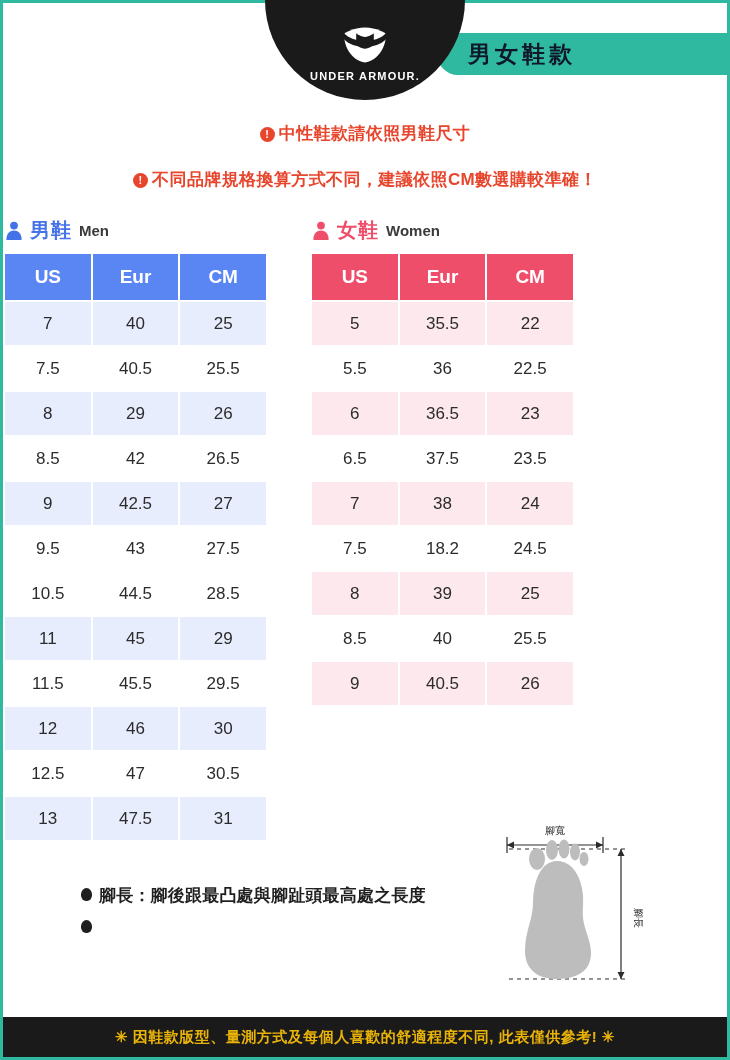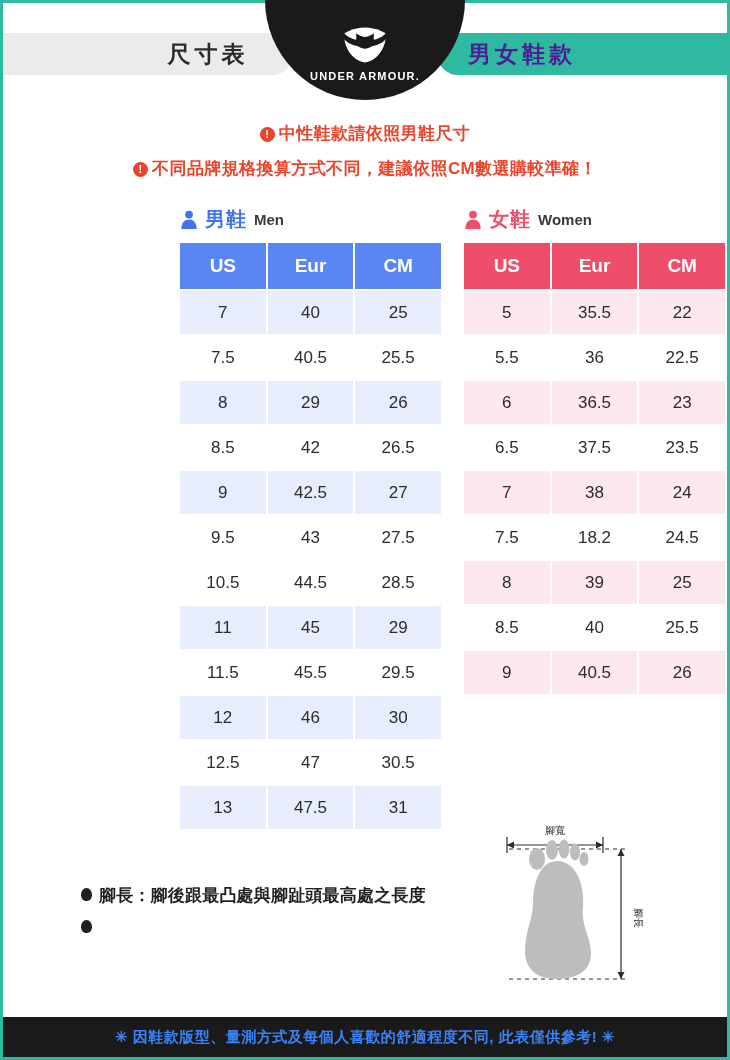--- a/index.html
+++ b/index.html
@@ -55,21 +55,21 @@
     height: 42px;
     background: #2fb9a0;
     border-radius: 24px 0 0 24px;
     display: flex;
     align-items: center;
     justify-content: center;
   }
   .tab-right span {
     font-size: 23px;
     font-weight: bold;
-    color: #4c1d95;
+    color: #0f172a;
     letter-spacing: 4px;
     padding-right: 120px;
   }
   .logo-block {
     position: absolute;
     left: 50%;
     top: -3px;
     transform: translateX(-50%);
     width: 200px;
     height: 100px;
@@ -97,43 +97,43 @@
 
   
   .notes {
     text-align: center;
     margin-top: 24px;
   }
   .note-line {
     color: #e8452d;
     font-size: 17px;
     font-weight: bold;
-    margin: 12px 0;
+    margin: 23px 0;
     letter-spacing: 0.4px;
   }
   .note-bullet {
     display: inline-block;
     width: 15px;
     height: 15px;
     border-radius: 50%;
     background: #e8452d;
     color: #ffffff;
     font-size: 11px;
     line-height: 15px;
     text-align: center;
     margin-right: 4px;
     vertical-align: 1px;
     font-weight: bold;
   }
 
   
   .tables {
     display: flex;
-    justify-content: flex-end;
-    gap: 19px;
+    justify-content: flex-start;
+    gap: 42px;
     margin-top: 26px;
   }
   .table-col {
     width: 265px;
   }
   .table-title {
     display: flex;
     align-items: center;
     gap: 7px;
     margin-bottom: 8px;
@@ -220,35 +220,32 @@
     left: 0;
     right: 0;
     bottom: 0;
     height: 40px;
     background: #1a1a1a;
     display: flex;
     align-items: center;
     justify-content: center;
   }
   .footer span {
-    color: #3b82f6;
+    color: #eab308;
     font-size: 15px;
     letter-spacing: 0.5px;
     font-weight: bold;
   }
 </style>
 </head>
 <body>
 
 <div class="page">
 
   <div class="header">
-    <div class="tab-left">
-      <span>尺寸表</span>
-    </div>
     <div class="tab-right">
       <span>男女鞋款</span>
     </div>
     <div class="logo-block">
       <svg class="ua-mark" viewBox="0 0 100 60">
         <path d="M50 6 C34 6 22 14 22 14 C22 14 28 24 50 24 C72 24 78 14 78 14 C78 14 66 6 50 6 Z" fill="#ffffff"></path>
         <path d="M22 22 C22 22 28 32 50 32 C72 32 78 22 78 22 C78 22 76 48 50 54 C24 48 22 22 22 22 Z" fill="#ffffff"></path>
         <path d="M38 14 C38 14 44 19 50 19 C56 19 62 14 62 14 L62 30 C62 30 56 35 50 35 C44 35 38 30 38 30 Z" fill="#1a1a1a"></path>
       </svg>
       <div class="logo-text">UNDER ARMOUR.</div>

